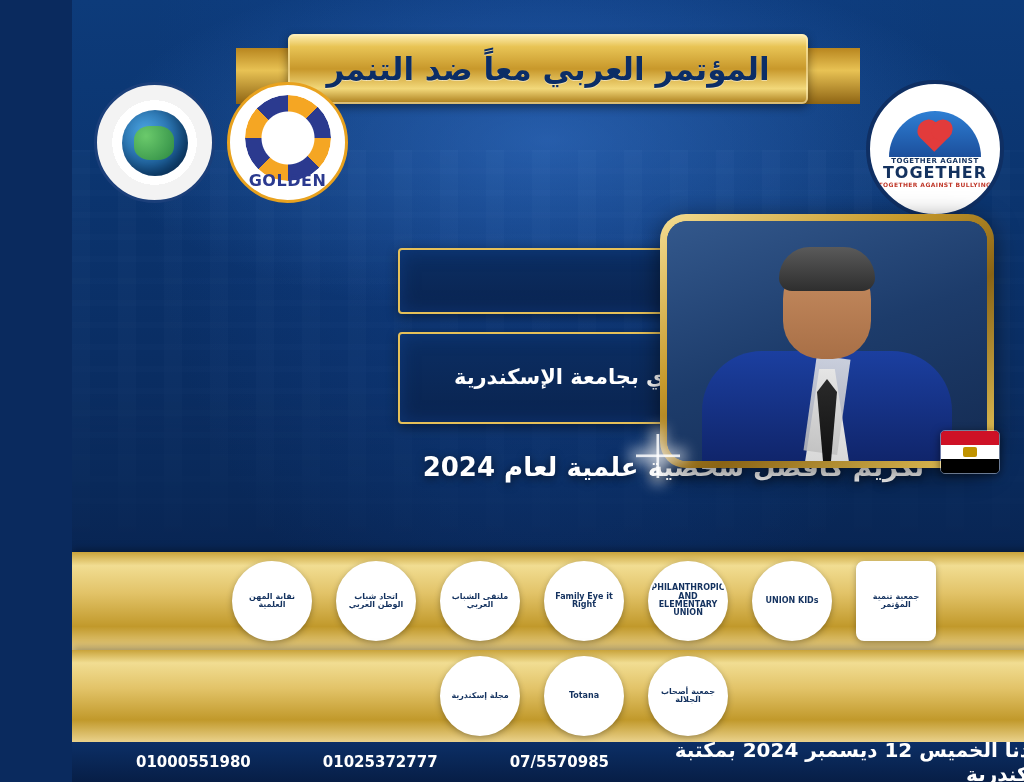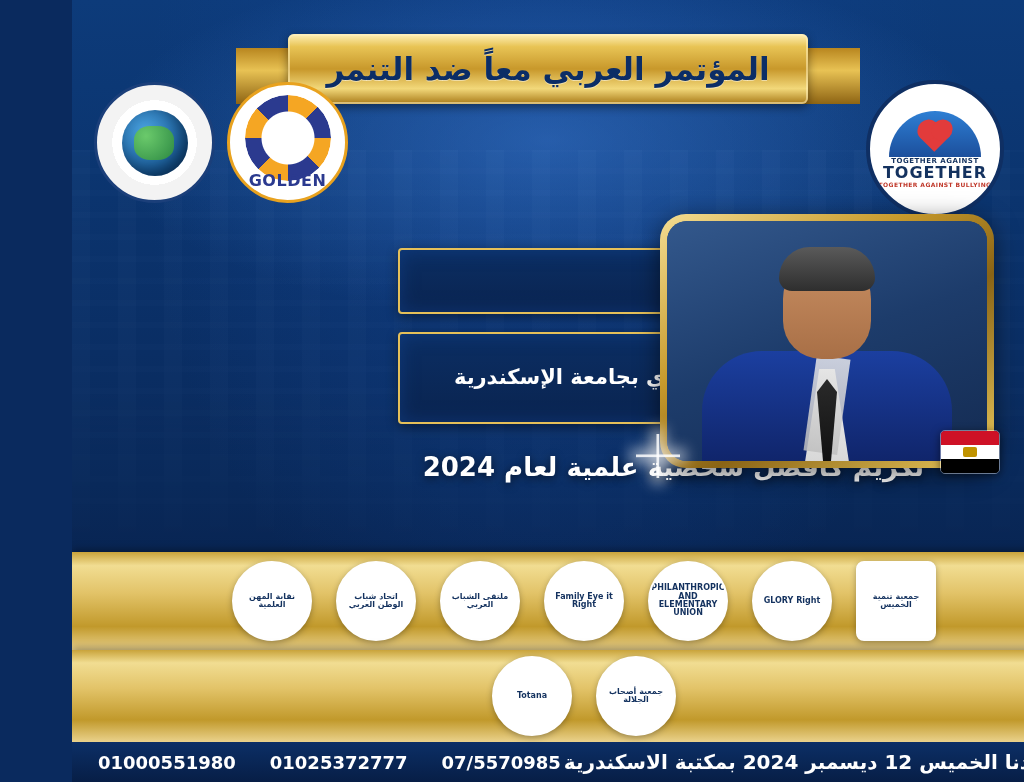--- a/index.html
+++ b/index.html
@@ -154,21 +154,21 @@
   .spon{width:68px;height:68px;border-radius:50%;background:#fff;border:2px solid #fff;
     box-shadow:0 2px 6px rgba(0,0,0,.3);display:flex;align-items:center;justify-content:center;
     font-size:8px;font-weight:bold;color:#14325f;text-align:center;line-height:1.05;padding:4px;overflow:hidden;}
   .spon.sq{border-radius:8px;}
   
   .footer{position:absolute;left:0;top:742px;width:1024px;height:40px;
     background:linear-gradient(180deg,#0c2f66,#071e46);
     display:flex;align-items:center;justify-content:space-between;padding:0 26px;box-sizing:border-box;}
   .f-event{font-size:20px;font-weight:bold;color:#ffffff;}
   .f-phones{display:flex;gap:34px;direction:ltr;}
-  .f-phone{font-size:18px;font-weight:bold;color:#ffffff;}
+  .f-phone{font-size:15px;font-weight:bold;color:#ffffff;margin-left:38px;}
 </style>
 </head>
 <body>
 
 <div class="poster">
   <div class="glow"></div>
   <div class="city"></div>
 
   <div class="ribbon-wrap">
     <div class="ribbon-tail left"></div>
@@ -222,35 +222,36 @@
   <div class="sparkle"></div>
 
   <div class="flag">
     <div class="r"></div>
     <div class="w"></div>
     <div class="b"></div>
   </div>
 
   <div class="strip strip1">
     <div class="strip-inner">
-      <div class="spon sq">جمعية تنمية الخميس</div>
-      <div class="spon">GLORY Right</div>
+      <div class="spon sq">جمعية تنمية المؤتمر</div>
+      <div class="spon">UNION KIDs</div>
       <div class="spon">PHILANTHROPIC AND ELEMENTARY UNION</div>
       <div class="spon">Family Eye it Right</div>
       <div class="spon">ملتقى الشباب العربي</div>
       <div class="spon">اتحاد شباب الوطن العربي</div>
       <div class="spon">نقابة المهن العلمية</div>
     </div>
 
   </div>
 
   <div class="strip strip2">
     <div class="strip-inner">
       <div class="spon">جمعية أصحاب الجلالة</div>
       <div class="spon">Totana</div>
+      <div class="spon">مجلة إسكندرية</div>
     </div>
   </div>
 
   <div class="footer">
     <div class="f-event">موعدنا الخميس 12 ديسمبر 2024 بمكتبة الاسكندرية</div>
     <div class="f-phones">
       <div class="f-phone">01000551980</div>
       <div class="f-phone">01025372777</div>
       <div class="f-phone">07/5570985</div>
     </div>

